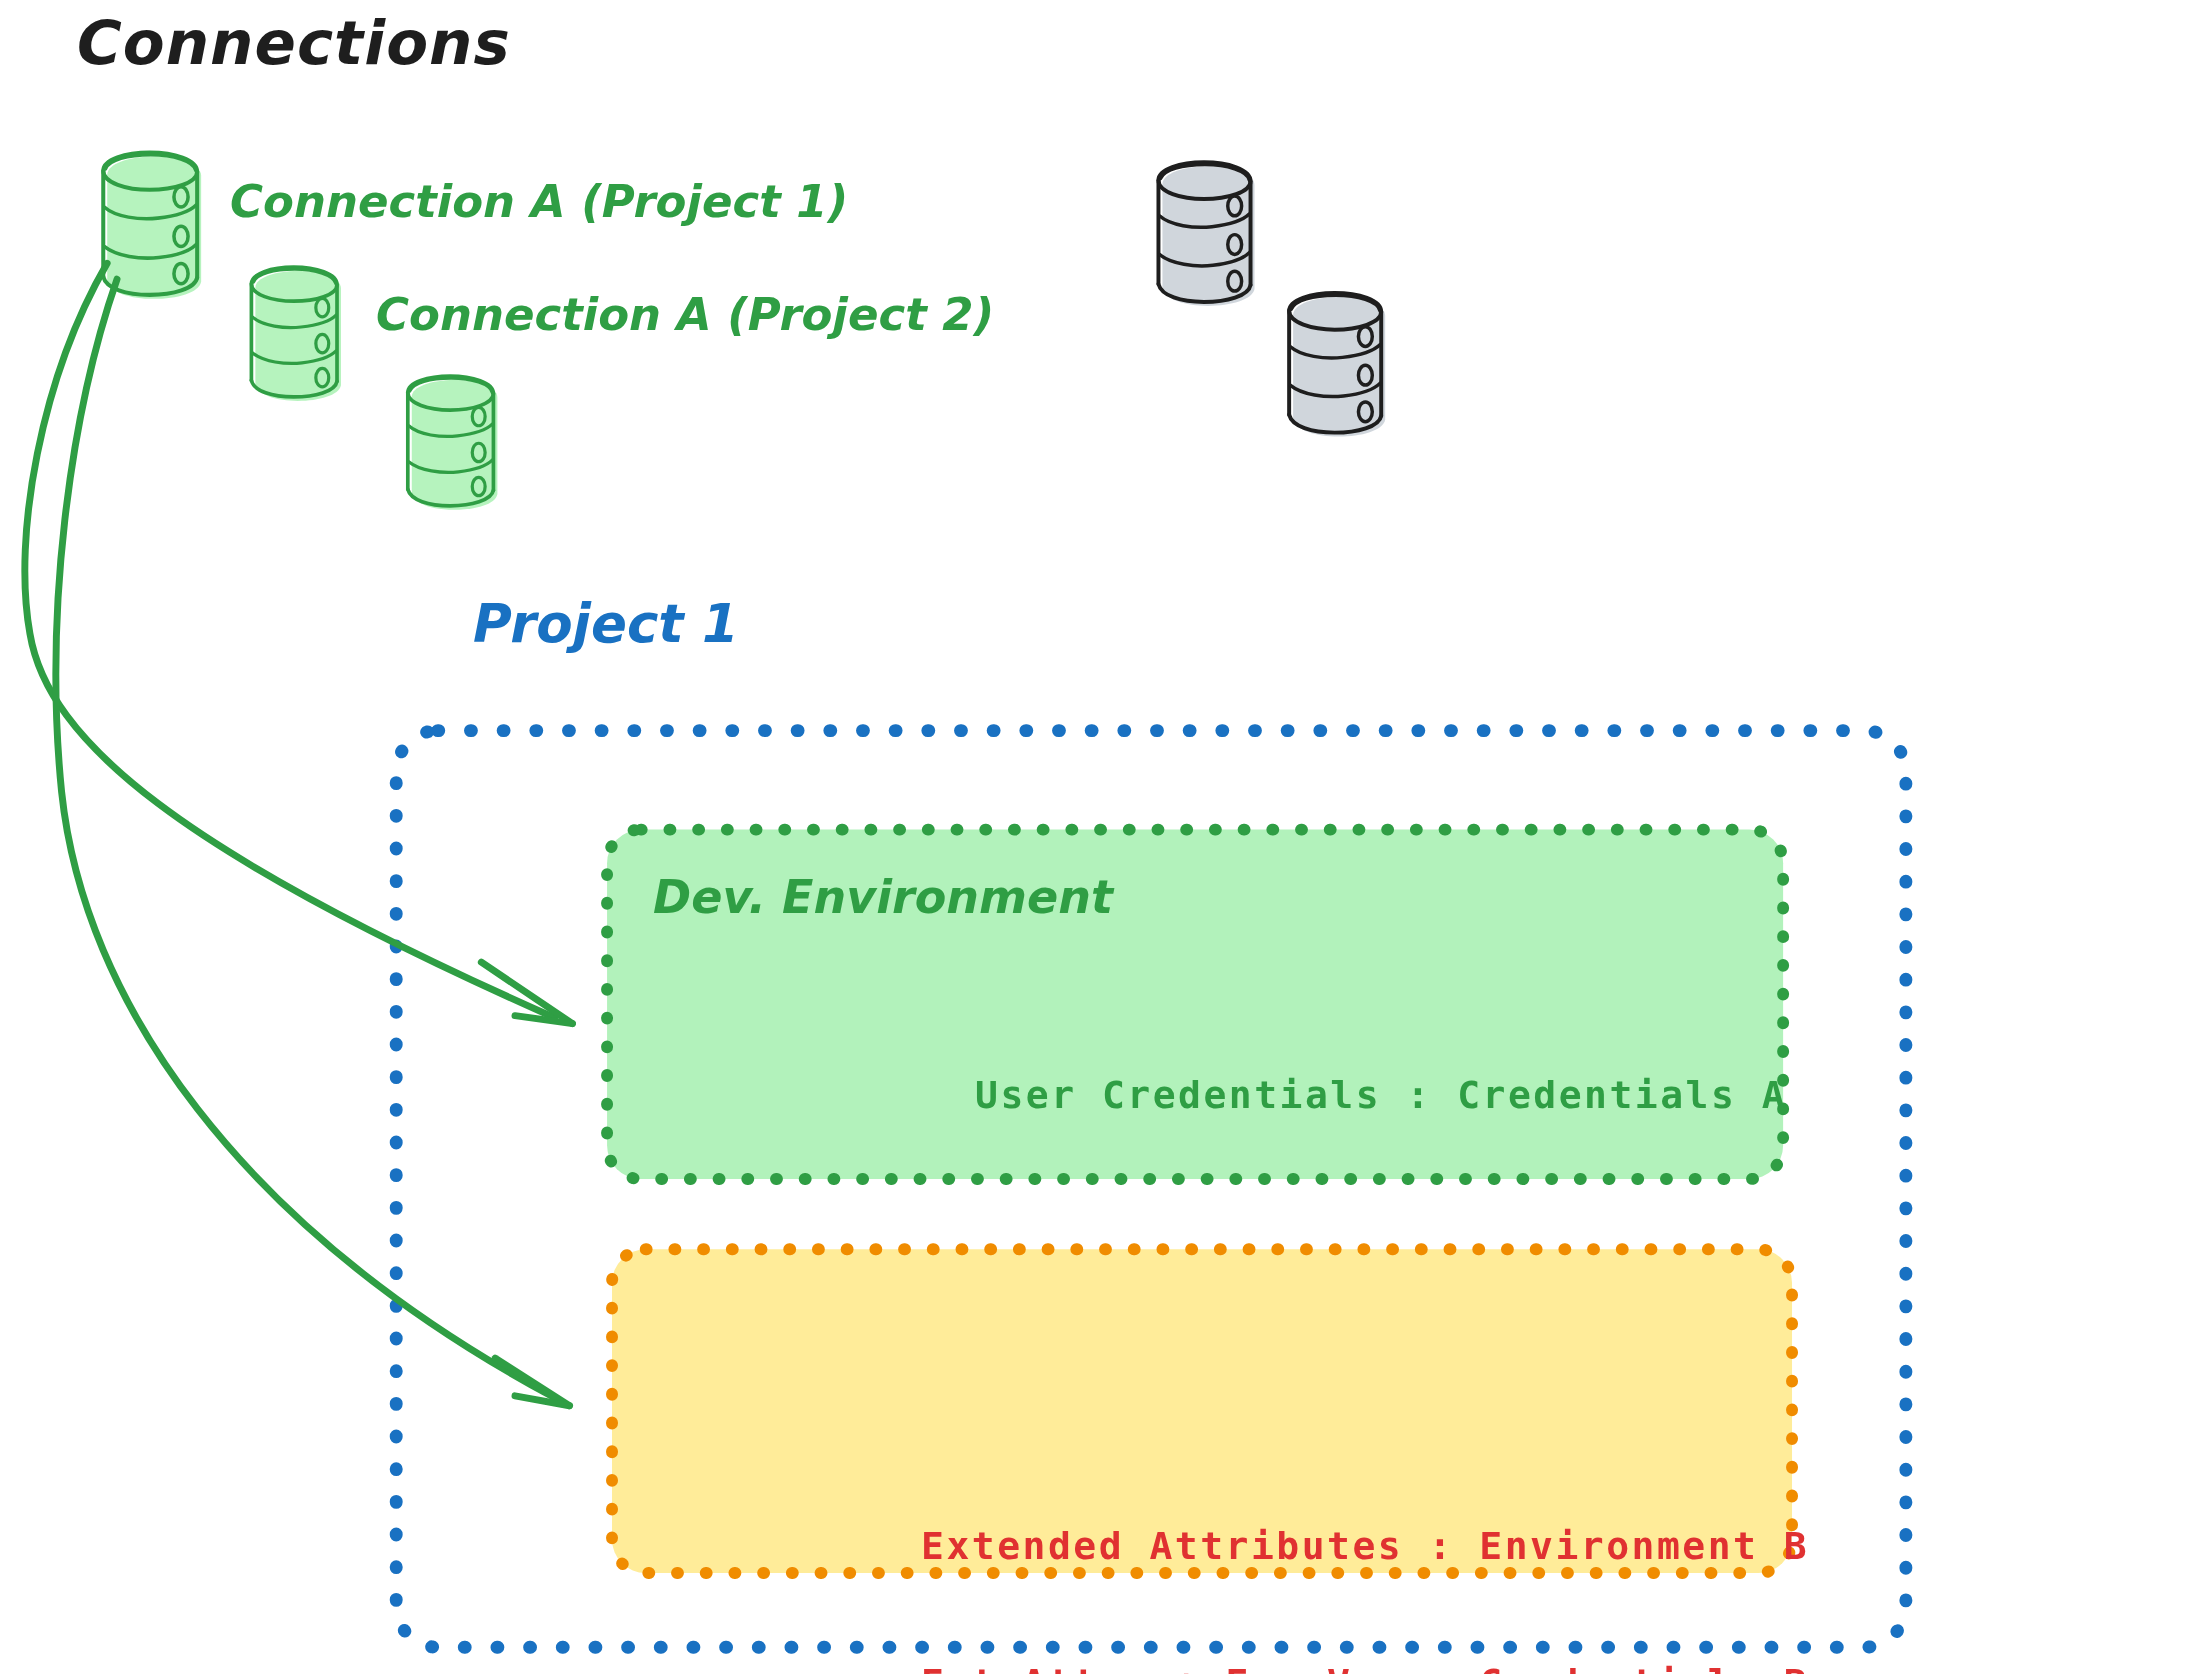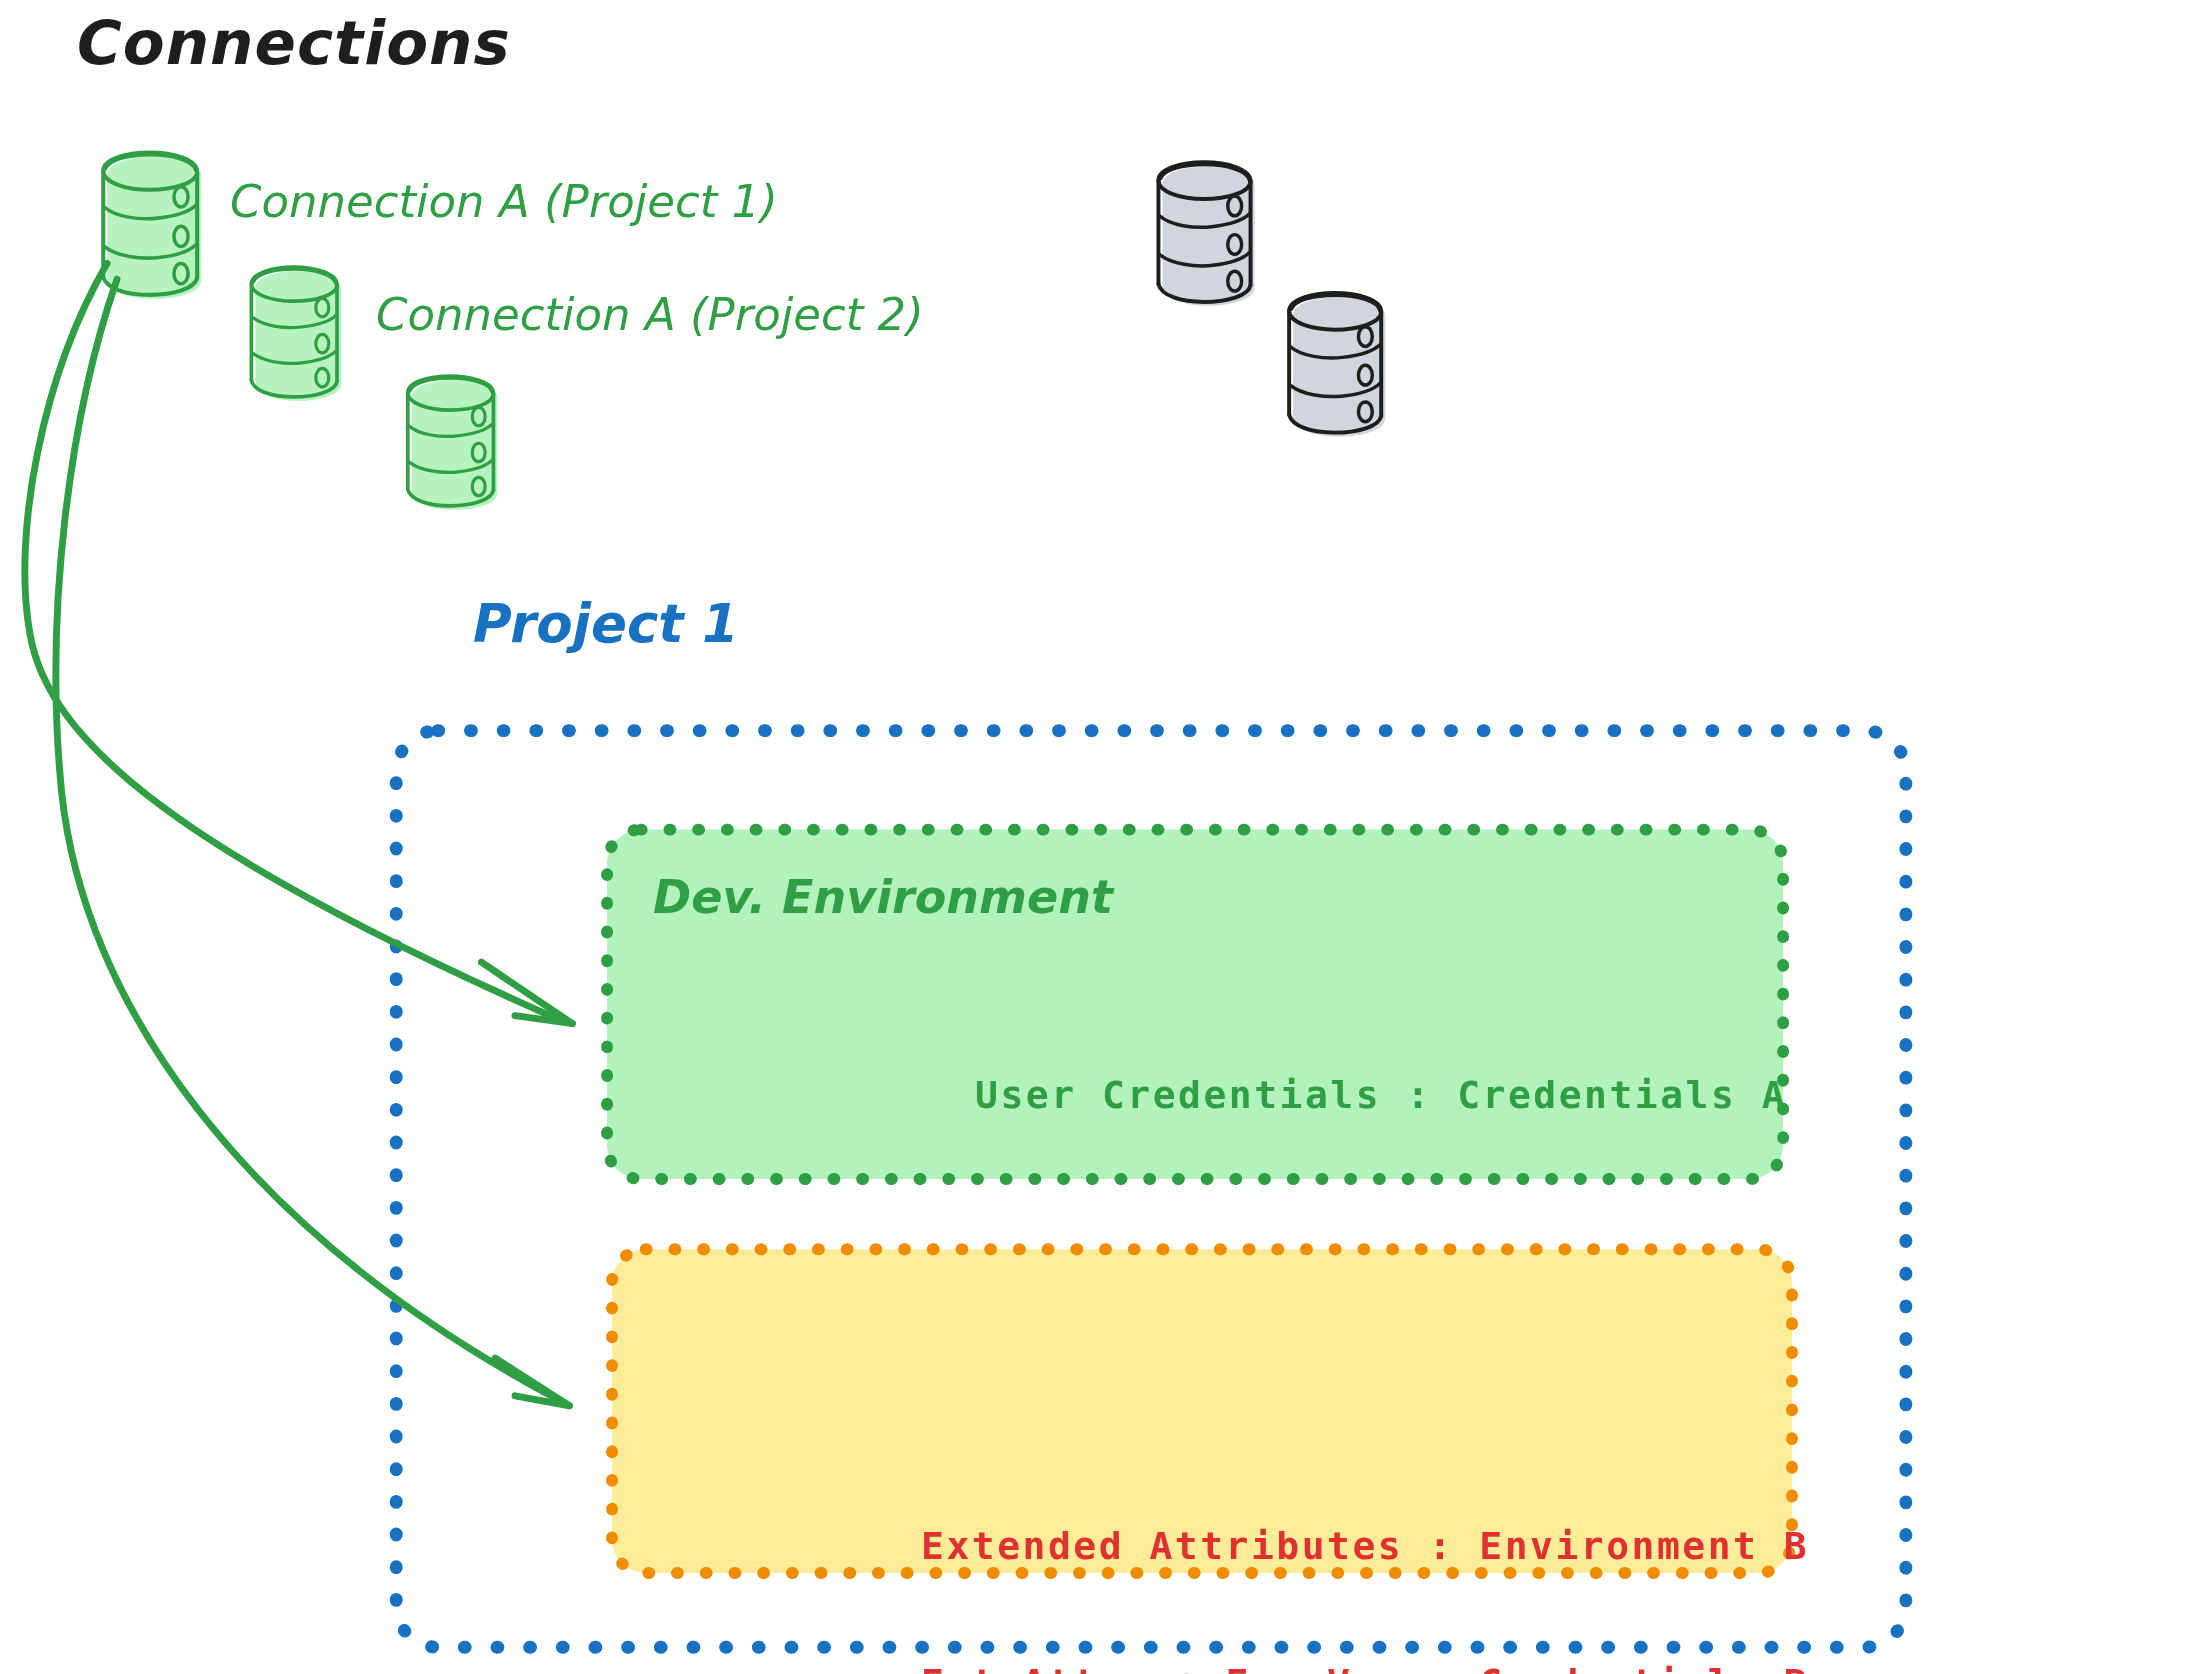--- a/index.html
+++ b/index.html
@@ -26,21 +26,21 @@
   }
   .lbl {
     position: absolute;
     white-space: pre;
     font-family: "DejaVu Sans", sans-serif;
     line-height: 1.15;
   }
   .hand {
     font-family: "DejaVu Sans", sans-serif;
     font-style: italic;
-    font-weight: 400;
+    font-weight: 700;
   }
   .mono {
     font-family: "DejaVu Sans Mono", monospace;
     font-weight: bold;
   }
 
   
   #title-connections {
     left: 77px; top: 8px;
     font-size: 61px;

